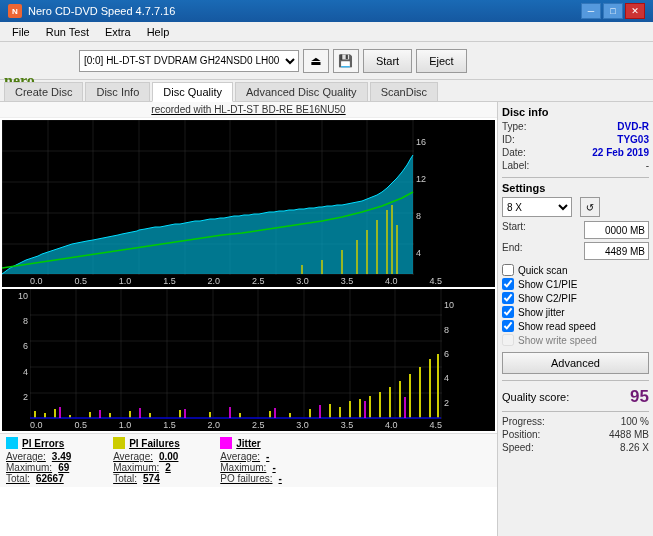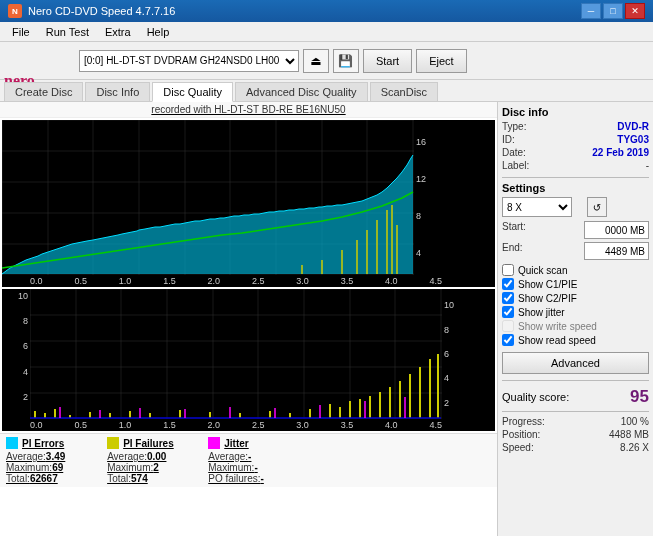--- a/index.html
+++ b/index.html
@@ -13,21 +13,21 @@
     .title-bar-btn { width: 20px; height: 16px; background: #5599dd; border: 1px solid #3377bb; color: white; font-size: 9px; display: flex; align-items: center; justify-content: center; cursor: pointer; }
     .title-bar-btn.close-btn { background: #cc3333; border-color: #aa1111; }
     
     
     .menu-bar { background: #f0f0f0; height: 20px; display: flex; align-items: center; padding: 0 4px; border-bottom: 1px solid #ccc; }
     .menu-item { padding: 2px 8px; cursor: pointer; font-size: 11px; color: #000; }
     
     
     .toolbar { background: #f0f0f0; height: 38px; display: flex; align-items: center; padding: 2px 4px; border-bottom: 1px solid #ccc; gap: 4px; }
     .logo-area { display: flex; flex-direction: column; align-items: flex-start; margin-right: 6px; }
-    .logo-nero { font-size: 16px; font-weight: bold; color: #be185d; font-family: serif; margin-top: 47px; }
+    .logo-nero { font-size: 16px; font-weight: bold; color: #4d7c0f; font-family: serif; margin-top: 47px; }
     .logo-sub { font-size: 7px; color: #333; letter-spacing: 1px; }
     .drive-select { height: 22px; width: 220px; font-size: 10px; border: 1px solid #999; background: white; }
     .toolbar-icon-btn { width: 26px; height: 24px; border: 1px solid #999; background: #f5f5f5; display: flex; align-items: center; justify-content: center; cursor: pointer; font-size: 12px; }
     .start-btn { height: 24px; padding: 0 12px; background: linear-gradient(to bottom, #f8f8f8, #e0e0e0); border: 1px solid #999; cursor: pointer; font-size: 11px; }
     .stop-btn { height: 24px; padding: 0 12px; background: linear-gradient(to bottom, #f8f8f8, #e0e0e0); border: 1px solid #999; cursor: pointer; font-size: 11px; }
     
     
     .tabs { background: #f0f0f0; height: 22px; display: flex; align-items: flex-end; padding: 0 4px; border-bottom: 1px solid #ccc; }
     .tab { padding: 3px 10px; border: 1px solid #ccc; border-bottom: none; background: #e0e0e0; cursor: pointer; font-size: 11px; color: #333; margin-right: 2px; }
     .tab.active { background: white; color: #000; border-bottom: 1px solid white; position: relative; top: 1px; }
@@ -42,21 +42,21 @@
     
     .right-panel { width: 155px; background: #f0f0f0; padding: 4px; overflow-y: auto; }
     .panel-section { margin-bottom: 6px; }
     .panel-title { font-weight: bold; font-size: 11px; color: #000; margin-bottom: 3px; }
     .panel-row { display: flex; justify-content: space-between; margin-bottom: 2px; font-size: 10px; }
     .panel-label { color: #333; }
     .panel-value { color: #0000cc; font-weight: bold; }
     .panel-value-plain { color: #333; }
     .panel-divider { border-top: 1px solid #bbb; margin: 4px 0; }
     
-    .settings-row { display: flex; align-items: center; gap: 15px; margin-bottom: 4px; }
+    .settings-row { display: flex; align-items: center; gap: 8px; margin-bottom: 4px; }
     .speed-select { height: 20px; width: 70px; font-size: 10px; border: 1px solid #999; background: white; }
     .settings-icon { width: 20px; height: 20px; border: 1px solid #999; background: #f0f0f0; display: flex; align-items: center; justify-content: center; font-size: 10px; cursor: pointer; }
     
     .mb-input { width: 65px; height: 18px; border: 1px solid #999; font-size: 10px; padding: 1px 3px; background: white; text-align: right; }
     
     .checkbox-row { display: flex; align-items: center; gap: 4px; margin-bottom: 2px; font-size: 10px; }
     .checkbox-row input { margin: 0; width: 12px; height: 12px; }
     
     .advanced-btn { width: 100%; height: 22px; background: linear-gradient(to bottom, #f8f8f8, #e0e0e0); border: 1px solid #999; cursor: pointer; font-size: 11px; margin-top: 4px; }
     
@@ -64,21 +64,21 @@
     .quality-score { font-weight: bold; color: #701a75; font-size: 17px; }
     
     .progress-row { display: flex; justify-content: space-between; margin-bottom: 2px; font-size: 10px; }
     
     
     .legend-area { display: flex; padding: 3px 6px; gap: 20px; border-top: 1px solid #ddd; background: #f8f8f8; }
     .legend-section { display: flex; flex-direction: column; }
     .legend-title-row { display: flex; align-items: center; gap: 4px; margin-bottom: 2px; }
     .legend-color { width: 12px; height: 12px; display: inline-block; }
     .legend-title { font-size: 10px; font-weight: bold; }
-    .legend-stat-row { display: flex; gap: 0; font-size: 10px; }
+    .legend-stat-row { display: flex; gap: 6px; font-size: 10px; }
     .legend-stat-label { color: #333; }
     .legend-stat-value { color: #000; font-weight: bold; min-width: 35px; }
 
     
     svg { display: block; }
   </style>
 </head>
 <body>
 
 <div class="title-bar">
@@ -428,27 +428,27 @@
         <span>Show C1/PIE</span>
       </div>
       <div class="checkbox-row">
         <input type="checkbox" checked="" style="">
         <span>Show C2/PIF</span>
       </div>
       <div class="checkbox-row">
         <input type="checkbox" checked="" style="">
         <span>Show jitter</span>
       </div>
+      <div class="checkbox-row">
+        <input type="checkbox" checked="" style="">
+        <span>Show read speed</span>
+      </div>
       <div class="checkbox-row" style="opacity:0.5;">
         <input type="checkbox" disabled="" style="">
         <span>Show write speed</span>
-      </div>
-      <div class="checkbox-row">
-        <input type="checkbox" checked="" style="">
-        <span>Show read speed</span>
       </div>
       
       <button class="advanced-btn">Advanced</button>
     </div>
 
     <div class="panel-divider"></div>
 
     <div class="quality-score-row">
       <span>Quality score:</span>
       <span class="quality-score">95</span>

